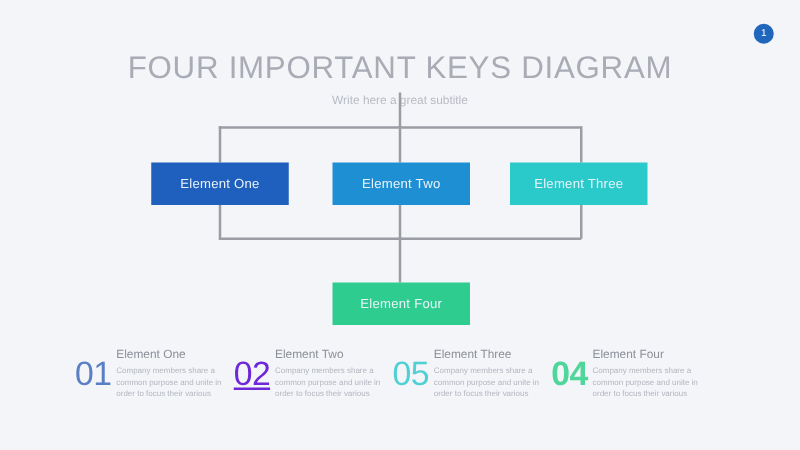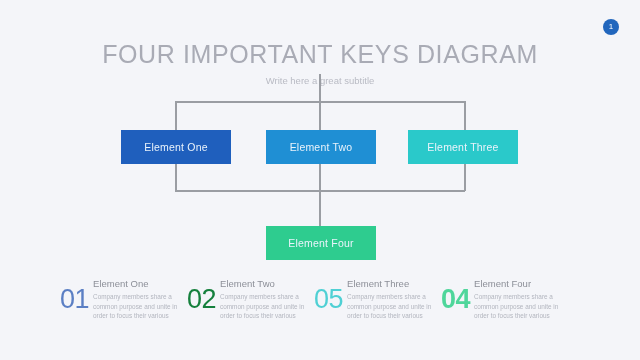--- a/index.html
+++ b/index.html
@@ -146,21 +146,21 @@
 
   <div class="legend-item">
     <div class="legend-number" style="color: rgb(91, 127, 196);">01</div>
     <div class="legend-text">
       <div class="legend-heading">Element One</div>
       <div class="legend-body">Company members share a common purpose and unite in order to focus their various</div>
     </div>
   </div>
 
   <div class="legend-item">
-    <div class="legend-number" style="color: #15803d;">02</div>
+    <div class="legend-number" style="color: #6d28d9; text-decoration: underline;">02</div>
     <div class="legend-text">
       <div class="legend-heading">Element Two</div>
       <div class="legend-body">Company members share a common purpose and unite in order to focus their various</div>
     </div>
   </div>
 
   <div class="legend-item">
     <div class="legend-number" style="color: rgb(79, 208, 212);">05</div>
     <div class="legend-text">
       <div class="legend-heading">Element Three</div>

